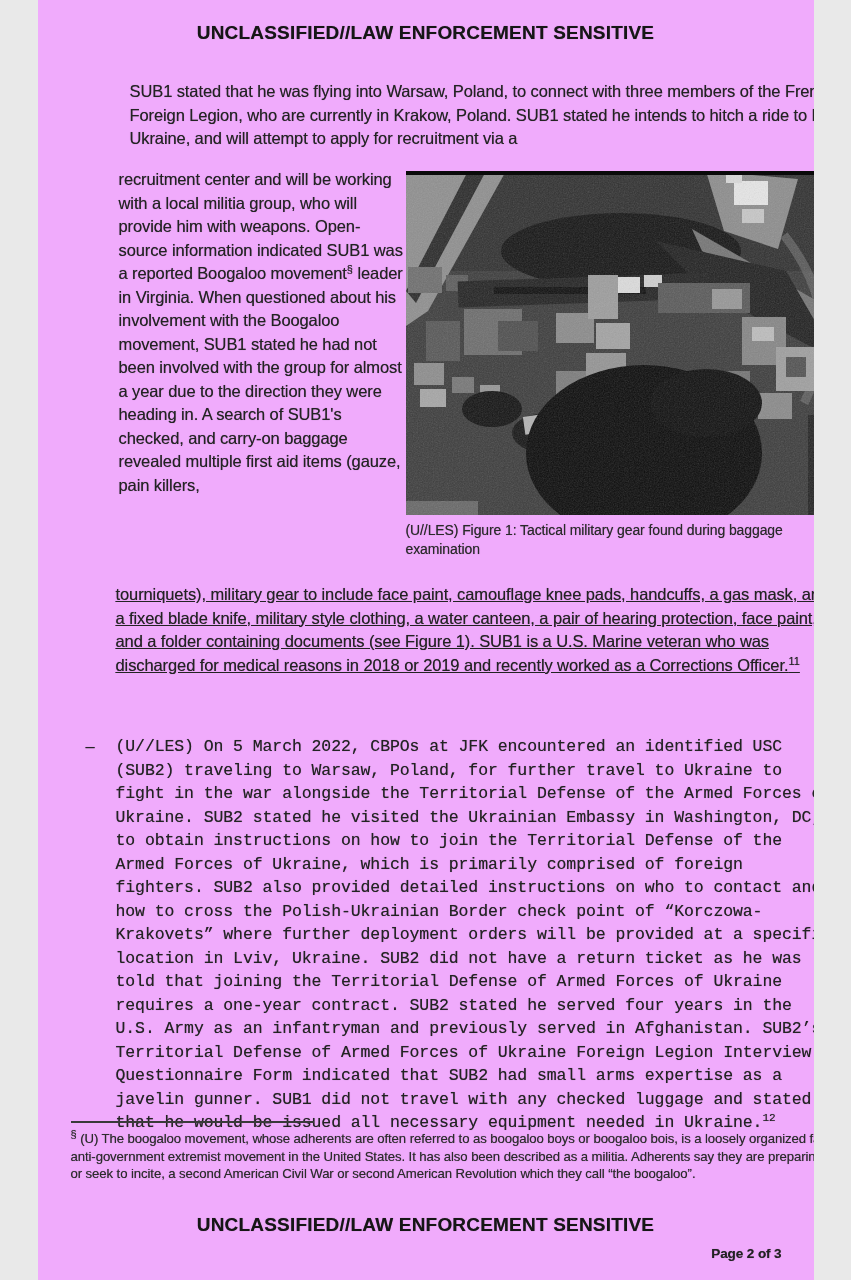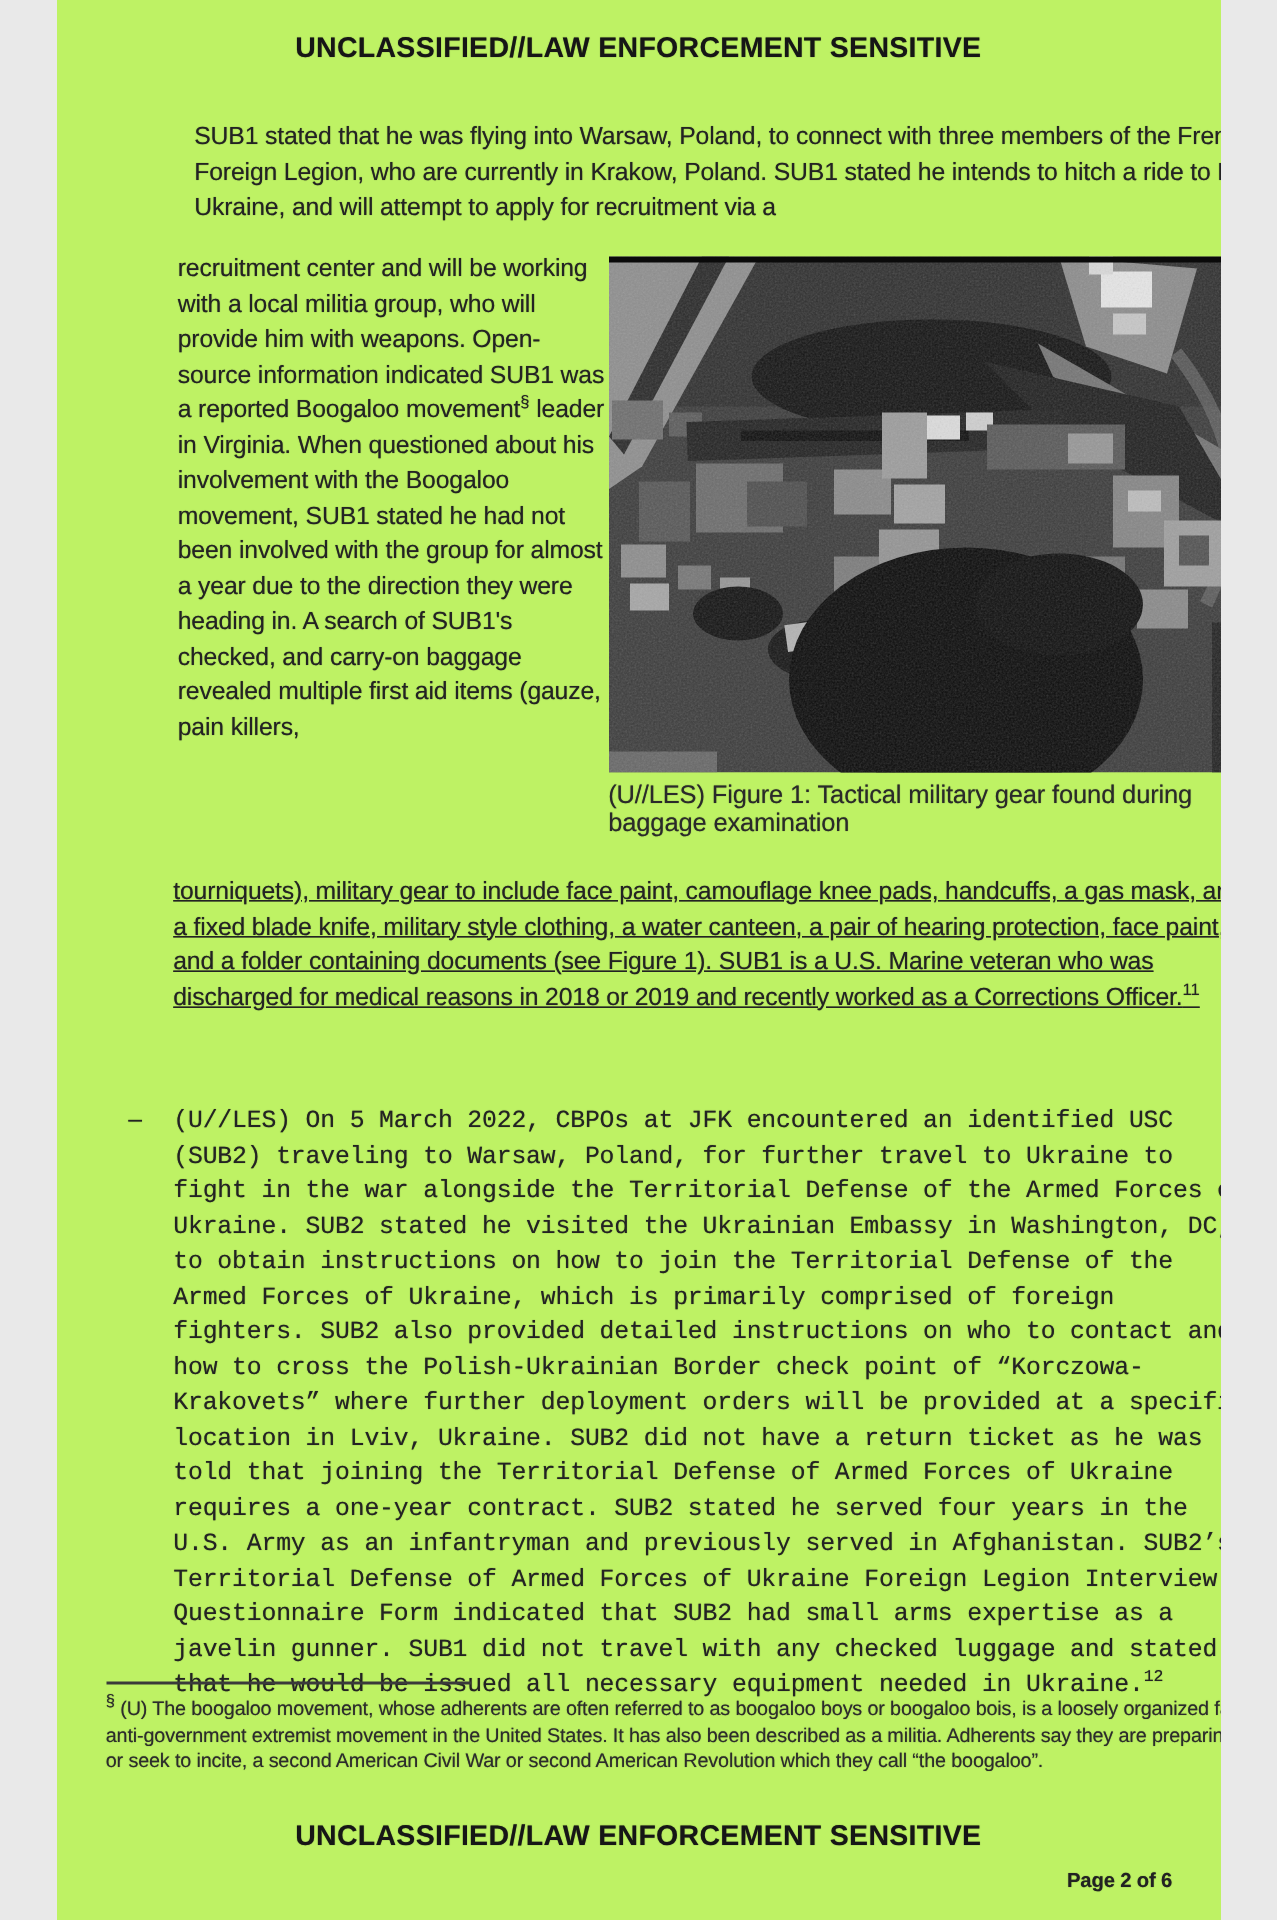--- a/index.html
+++ b/index.html
@@ -1,20 +1,20 @@
 <!DOCTYPE html>
 <html><head>
 <meta charset="utf-8">
 <style>
   html,body{margin:0;padding:0;background:#e9e9e9;}
   .page{
     position:relative;
     width:776px;height:1280px;
     margin:0 auto;
-    background:#bef264;
+    background:#f0abfc;
     font-family:"Liberation Sans",sans-serif;
     color:#1f1f1f;
     overflow:hidden;
   }
   .page *{box-sizing:border-box;}
   .scan-text{
     text-shadow:0 0 0.7px rgba(20,20,20,0.55);
     letter-spacing:-0.1px;
   }
   .banner{
@@ -26,21 +26,21 @@
   .banner-bottom{top:1214px;}
   .bodytext{
     font-size:16.5px;line-height:23.5px;color:#232323;
   }
   .intro{position:absolute;left:92px;top:80px;width:722px;}
   .wrap-left{position:absolute;left:81px;top:168px;width:287px;}
   .figure{position:absolute;left:368px;top:171px;width:432px;}
   .figure svg{display:block;}
   .caption{
     margin-top:6px;width:424px;
-    font-size:17px;line-height:18.5px;color:#2a2a2a;
+    font-size:14px;line-height:18.5px;color:#2a2a2a;
   }
   .below-figure{position:absolute;left:78px;top:583px;width:722px;text-decoration:underline;}
   .bullet{position:absolute;left:48px;top:735px;width:752px;display:flex;}
   .bullet-dash{width:30px;flex:0 0 30px;}
   .bullet-text{flex:1;font-family:Liberation Mono, monospace;}
   sup.ref{font-size:11px;line-height:0;vertical-align:super;letter-spacing:0;}
   .footnote-sep{
     position:absolute;left:33px;top:1121px;width:243px;height:0;
     border-top:2px solid #3a3a3a;
   }
@@ -146,15 +146,15 @@
     <span class="bullet-dash">–</span>
     <span class="bullet-text"><span>(U//LES) On 5 March 2022, CBPOs at JFK encountered an identified USC (SUB2) traveling to Warsaw, Poland, for further travel to Ukraine to fight in the war alongside the Territorial Defense of the Armed Forces of Ukraine. SUB2 stated he visited the Ukrainian Embassy in Washington, DC, to obtain instructions on how to join the Territorial Defense of the Armed Forces of Ukraine, which is primarily comprised of foreign fighters. SUB2 also provided detailed instructions on who to contact and how to cross the Polish-Ukrainian Border check point of “Korczowa-Krakovets” where further deployment orders will be provided at a specific location in Lviv, Ukraine.  SUB2 did not have a return ticket as he was told that joining the Territorial Defense of Armed Forces of Ukraine requires a one-year contract. SUB2 stated he served four years in the U.S. Army as an infantryman and previously served in Afghanistan.  SUB2’s Territorial Defense of Armed Forces of Ukraine Foreign Legion Interview Questionnaire Form indicated that SUB2 had small arms expertise as a javelin gunner. SUB1 did not travel with any checked luggage and stated that he would be issued all necessary equipment needed in Ukraine.</span><sup class="ref">12</sup></span>
   </div>
 
   <div class="footnote-sep"></div>
 
   <div class="footnote scan-text"><sup class="ref">§</sup><span> (U) The boogaloo movement, whose adherents are often referred to as boogaloo boys or boogaloo bois, is a loosely organized far-right anti-government extremist movement in the United States. It has also been described as a militia. Adherents say they are preparing for, or seek to incite, a second American Civil War or second American Revolution which they call “the boogaloo”.</span></div>
 
   <div class="banner banner-bottom scan-text">UNCLASSIFIED//LAW ENFORCEMENT SENSITIVE</div>
 
-  <div class="page-number scan-text">Page 2 of 6</div>
+  <div class="page-number scan-text">Page 2 of 3</div>
 
 </div>
 
 </body></html>

